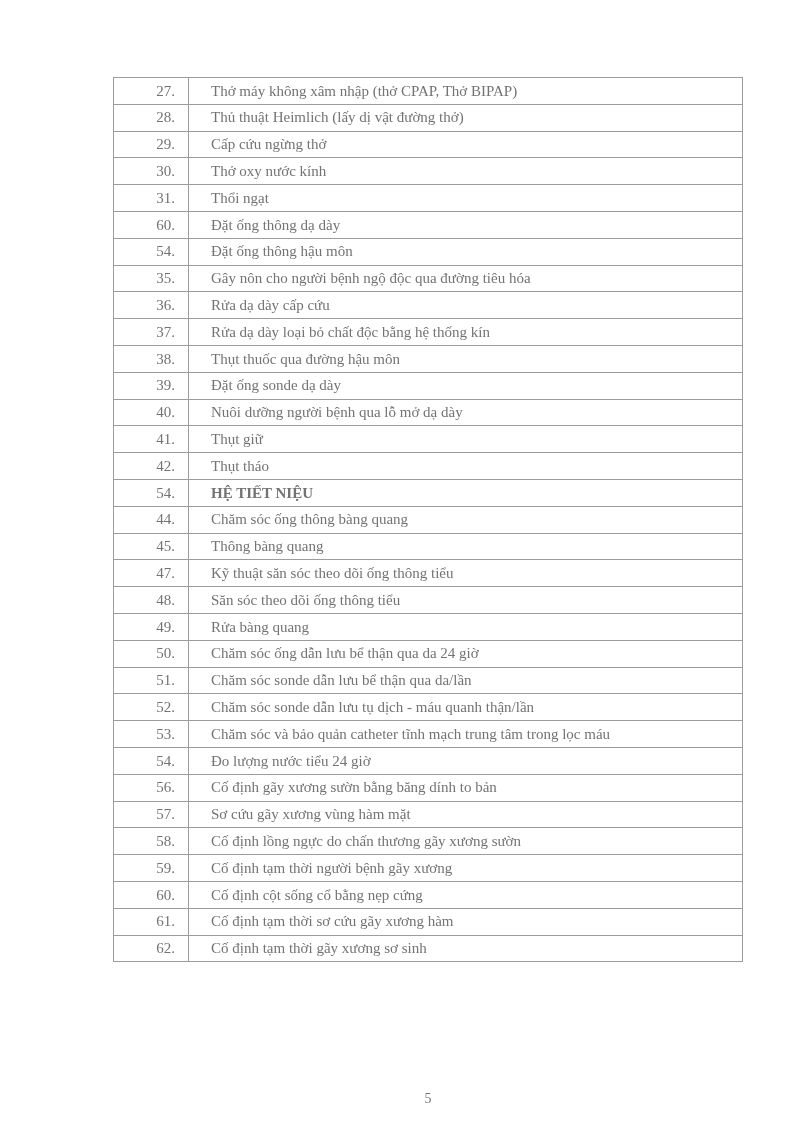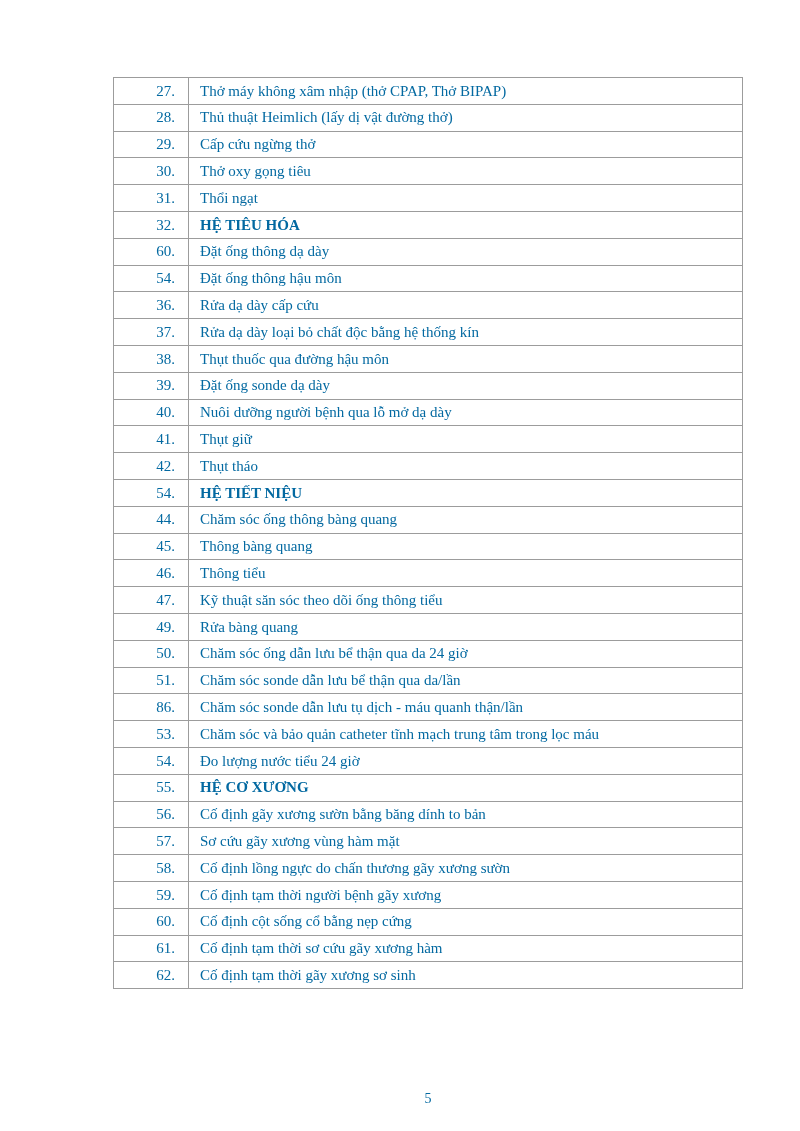--- a/index.html
+++ b/index.html
@@ -6,21 +6,21 @@
     margin: 0;
     padding: 0;
     background: #ffffff;
   }
   .page {
     position: relative;
     width: 800px;
     height: 1131px;
     background: #ffffff;
     font-family: "Liberation Serif", "DejaVu Serif", serif;
-    color: #0369a1;
+    color: #737373;
     overflow: hidden;
   }
   table.proc-table {
     position: absolute;
     left: 113px;
     top: 77px;
     width: 630px;
     border-collapse: collapse;
     table-layout: fixed;
   }
@@ -32,21 +32,21 @@
     vertical-align: middle;
     white-space: nowrap;
     overflow: hidden;
   }
   table.proc-table td.num {
     width: 61px;
     text-align: right;
     padding: 0 13px 0 0;
   }
   table.proc-table td.txt {
-    padding: 0 2px 0 11px;
+    padding: 0 2px 0 22px;
   }
   tr.section-header td.txt {
     font-weight: bold;
   }
   .page-number {
     position: absolute;
     left: 113px;
     top: 1091px;
     width: 630px;
     text-align: center;
@@ -66,37 +66,37 @@
         <tr>
           <td class="num">28.</td>
           <td class="txt">Thủ thuật Heimlich (lấy dị vật đường thở)</td>
         </tr>
         <tr>
           <td class="num">29.</td>
           <td class="txt">Cấp cứu ngừng thở</td>
         </tr>
         <tr>
           <td class="num">30.</td>
-          <td class="txt">Thở oxy gọng tiêu</td>
+          <td class="txt">Thở oxy nước kính</td>
         </tr>
         <tr>
           <td class="num">31.</td>
           <td class="txt">Thổi ngạt</td>
-        </tr>
-        <tr class="section-header">
-          <td class="num">32.</td>
-          <td class="txt">HỆ TIÊU HÓA</td>
         </tr>
         <tr>
           <td class="num">60.</td>
           <td class="txt">Đặt ống thông dạ dày</td>
         </tr>
         <tr>
           <td class="num">54.</td>
           <td class="txt">Đặt ống thông hậu môn</td>
+        </tr>
+        <tr>
+          <td class="num">35.</td>
+          <td class="txt">Gây nôn cho người bệnh ngộ độc qua đường tiêu hóa</td>
         </tr>
         <tr>
           <td class="num">36.</td>
           <td class="txt">Rửa dạ dày cấp cứu</td>
         </tr>
         <tr>
           <td class="num">37.</td>
           <td class="txt">Rửa dạ dày loại bỏ chất độc bằng hệ thống kín</td>
         </tr>
         <tr>
@@ -125,54 +125,50 @@
         </tr>
         <tr>
           <td class="num">44.</td>
           <td class="txt">Chăm sóc ống thông bàng quang</td>
         </tr>
         <tr>
           <td class="num">45.</td>
           <td class="txt">Thông bàng quang</td>
         </tr>
         <tr>
-          <td class="num">46.</td>
-          <td class="txt">Thông tiểu</td>
+          <td class="num">47.</td>
+          <td class="txt">Kỹ thuật săn sóc theo dõi ống thông tiểu</td>
         </tr>
         <tr>
-          <td class="num">47.</td>
-          <td class="txt">Kỹ thuật săn sóc theo dõi ống thông tiểu</td>
+          <td class="num">48.</td>
+          <td class="txt">Săn sóc theo dõi ống thông tiểu</td>
         </tr>
         <tr>
           <td class="num">49.</td>
           <td class="txt">Rửa bàng quang</td>
         </tr>
         <tr>
           <td class="num">50.</td>
           <td class="txt">Chăm sóc ống dẫn lưu bể thận qua da 24 giờ</td>
         </tr>
         <tr>
           <td class="num">51.</td>
           <td class="txt">Chăm sóc sonde dẫn lưu bể thận qua da/lần</td>
         </tr>
         <tr>
-          <td class="num">86.</td>
+          <td class="num">52.</td>
           <td class="txt">Chăm sóc sonde dẫn lưu tụ dịch - máu quanh thận/lần</td>
         </tr>
         <tr>
           <td class="num">53.</td>
           <td class="txt">Chăm sóc và bảo quản catheter tĩnh mạch trung tâm trong lọc máu</td>
         </tr>
         <tr>
           <td class="num">54.</td>
           <td class="txt">Đo lượng nước tiểu 24 giờ</td>
-        </tr>
-        <tr class="section-header">
-          <td class="num">55.</td>
-          <td class="txt">HỆ CƠ XƯƠNG</td>
         </tr>
         <tr>
           <td class="num">56.</td>
           <td class="txt">Cố định gãy xương sườn bằng băng dính to bản</td>
         </tr>
         <tr>
           <td class="num">57.</td>
           <td class="txt">Sơ cứu gãy xương vùng hàm mặt</td>
         </tr>
         <tr>

